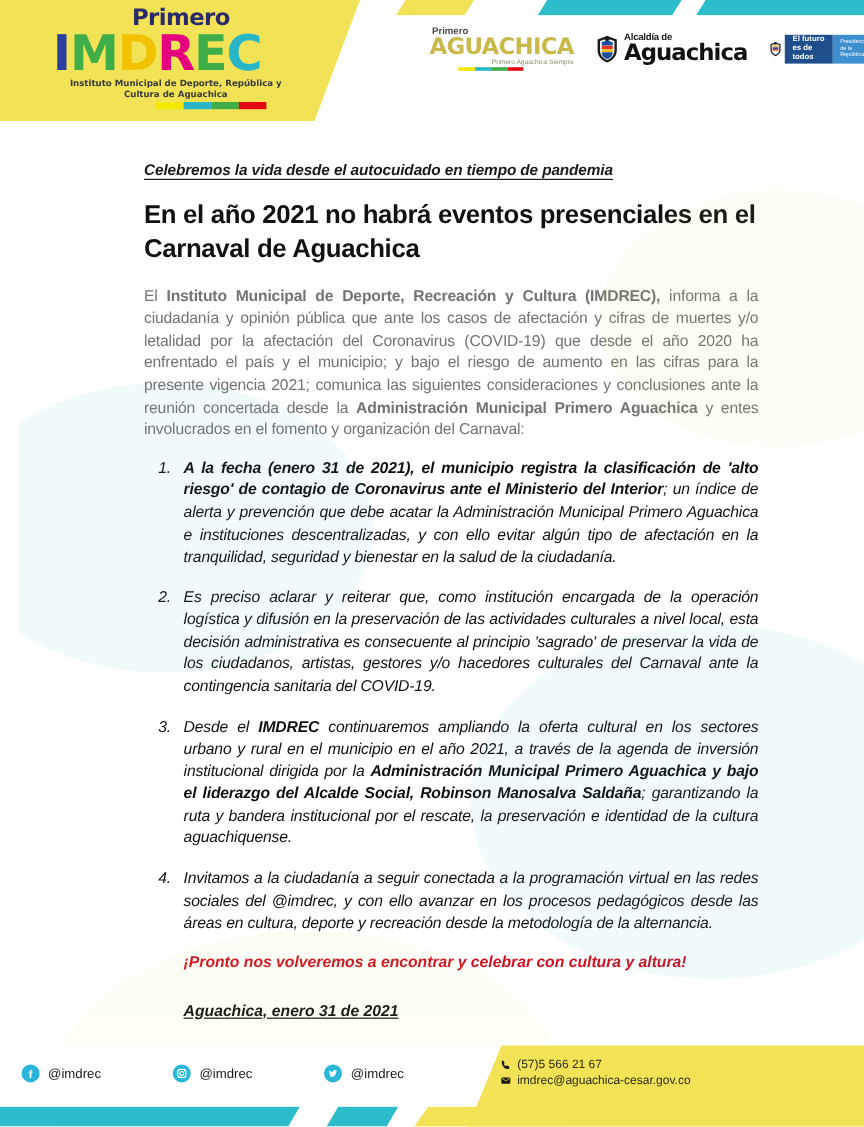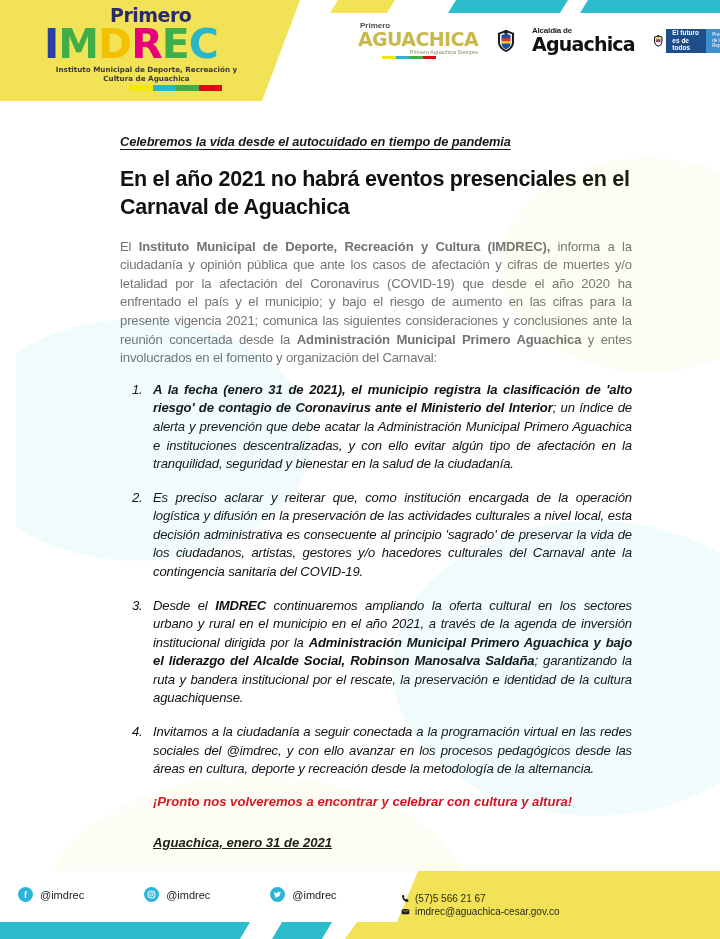--- a/index.html
+++ b/index.html
@@ -56,21 +56,21 @@
   .lg-aguachica { text-align:center; }
   .lg-ag-primero { font-size:8px; font-weight:700; color:#4A4A4A; text-align:left; margin-left:2px; line-height:1; }
   .lg-ag-name { font-family:"DejaVu Sans", sans-serif; font-size:19px; font-weight:700;
     color:#C9B84A; letter-spacing:-0.6px; line-height:1; }
   .lg-ag-sub { font-size:5.5px; color:#8A8A6A; text-align:right; line-height:1.2; }
   .lg-ag-bar { display:flex; width:54px; height:3.5px; margin-left:24px; }
   .lg-ag-bar i { flex:1; }
   .ab1{background:#F2E800;} .ab2{background:#29B6C8;}
   .ab3{background:#3FAE49;} .ab4{background:#E30613;}
 
-  .lg-alcaldia { display:flex; align-items:center; gap:16px; }
+  .lg-alcaldia { display:flex; align-items:center; gap:4px; }
   .shield { width:20px; height:24px; }
   .alc-txt { line-height:1; }
   .alc-small { font-size:8px; font-weight:700; color:#1A1A1A; letter-spacing:-0.2px; }
   .alc-big { font-family:"DejaVu Sans", sans-serif; font-size:19px; font-weight:700;
     color:#111; letter-spacing:-0.8px; line-height:1; }
 
   .lg-presidencia { display:flex; align-items:center; gap:3px; }
   .pres-box { display:flex; height:24px; }
   .pres-dark { background:#1F4E8C; color:#fff; font-size:6.5px; font-weight:700;
     padding:4px 6px; line-height:1.2; display:flex; align-items:center; }
@@ -115,21 +115,21 @@
     position:absolute; right:0; top:0; width:330px; height:68px; background:#F2E256;
     clip-path: polygon(28px 0, 330px 0, 330px 68px, 0 68px);
   }
   .socials { position:absolute; left:18px; top:16px; display:flex; gap:60px; }
   .soc { display:flex; align-items:center; gap:7px; }
   .soc-icon { width:15px; height:15px; border-radius:50%;
     display:flex; align-items:center; justify-content:center; color:#fff; font-size:9px; font-weight:700; }
   .si-fb { background:#29B6D8; } .si-ig { background:#29B6D8; } .si-tw { background:#29B6D8; }
   .soc-label { font-size:11px; color:#1A1A1A; }
 
-  .contact { position:absolute; left:400px; top:11px;margin-top:11px; }
+  .contact { position:absolute; left:416px; top:11px; }
   .ct-row { display:flex; align-items:center; gap:5px; margin-bottom:2px; }
   .ct-icon { width:10px; height:11px; flex:none; display:flex; align-items:center; justify-content:center; }
   .ct-text { font-size:10px; color:#2A2A1A; }
   .ct-text.small { font-size:9.3px; }
 
   .ft-bars { position:absolute; bottom:0; left:0; width:720px; height:17px; }
   .fb { position:absolute; bottom:0; height:17px; background:#2DBCCB; }
   .fb1 { left:0; width:250px; clip-path: polygon(0 0, 250px 0, 240px 17px, 0 17px); }
   .fb2 { left:272px; width:60px; clip-path: polygon(10px 0, 60px 0, 50px 17px, 0 17px); }
   .fb-yellow { position:absolute; bottom:0; left:345px; width:375px; height:17px;
@@ -145,21 +145,21 @@
     <div class="top-stripe ts-yellow"></div>
     <div class="top-stripe ts-teal1"></div>
     <div class="top-stripe ts-teal2"></div>
 
     <div class="logo-imdrec">
       <div class="logo-primero">Primero</div>
       <div class="logo-letters">
         <span class="lt-i">I</span><span class="lt-m">M</span><span class="lt-d">D</span><span class="lt-r">R</span><span class="lt-e">E</span><span class="lt-c">C</span>
       </div>
       <div class="logo-tag">
-        <div>Instituto Municipal de Deporte, Recreación y</div>
+        <div>Instituto Municipal de Deporte, República y</div>
         <div>Cultura de Aguachica</div>
       </div>
       <div class="logo-bar">
         <i class="lb1"></i>
           <i class="lb2"></i>
           <i class="lb3"></i>
           <i class="lb4"></i>
       </div>
     </div>
 

